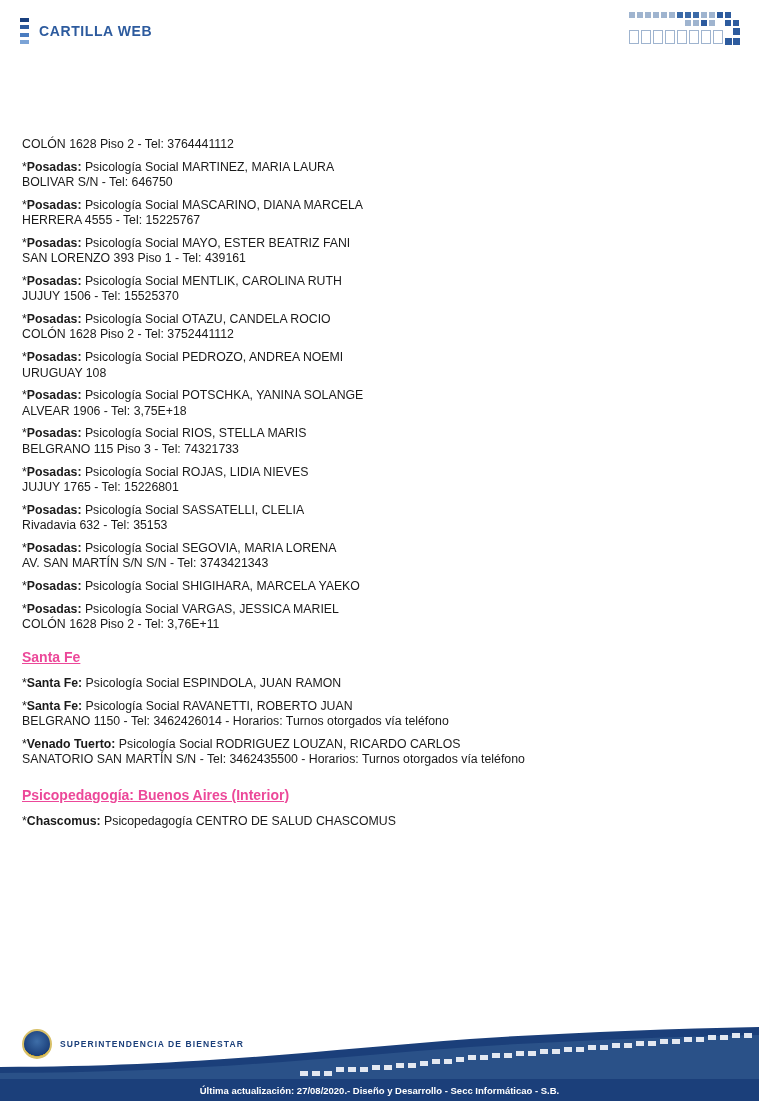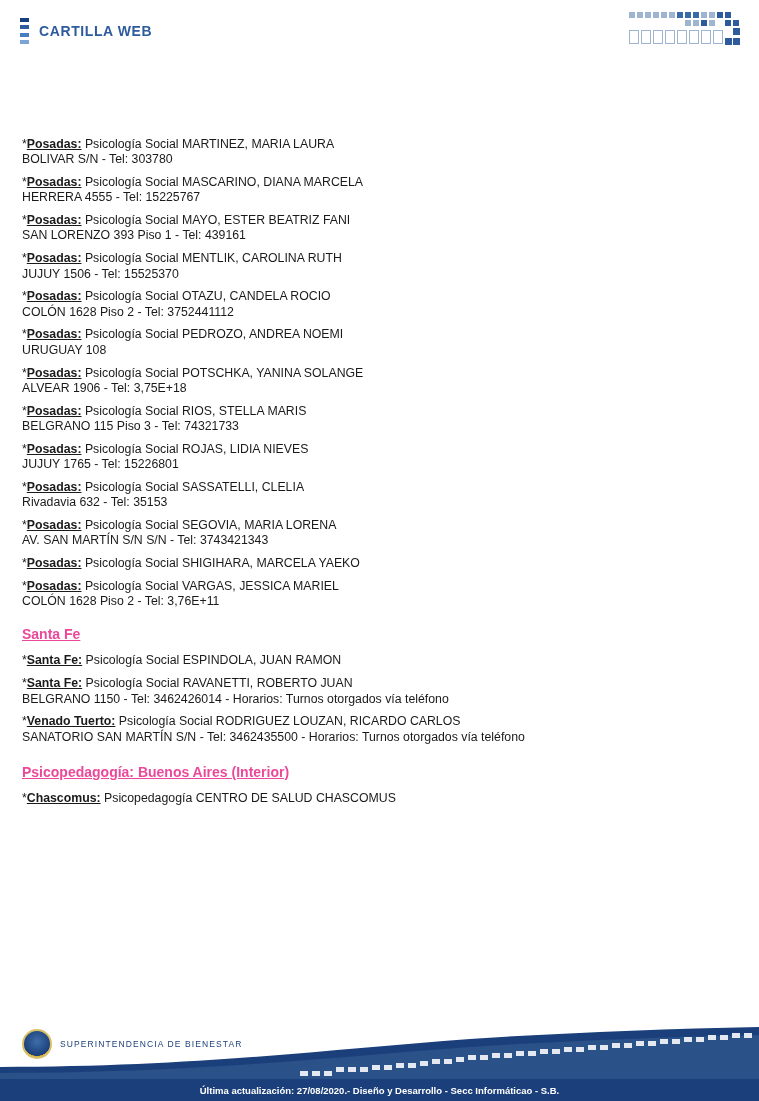--- a/index.html
+++ b/index.html
@@ -80,21 +80,20 @@
   .entry .line1 {
     margin: 0 0 3px 0;
     white-space: nowrap;
   }
   .entry .line2 {
     margin: 0;
     white-space: nowrap;
   }
   .city {
     font-weight: bold;
-    text-decoration: underline;
     text-align: center;
   }
   .star { color: #1a1a1a; }
 
   .orphan-line {
     margin: 0 0 10.5px 0;
     white-space: nowrap;
   }
 
   .section-title {
@@ -153,21 +152,21 @@
     height: 30px;
     border-radius: 50%;
     background: radial-gradient(circle at 50% 40%, #3e6ea8 0%, #1b3f7a 70%, #c9a227 72%, #e8d27a 80%, #b8901f 100%);
     border: 2px solid #d8c068;
     box-sizing: border-box;
   }
   .footer-logo-text {
     font-size: 8.5px;
     color: #1b3f7a;
     letter-spacing: 1.1px;
-    font-weight: normal;
+    font-weight: bold;
   }
 </style>
 </head>
 <body>
 
 <div class="header">
   <div class="brand">
     <span class="brand-mark">
       <i></i>
         <i></i>
@@ -223,24 +222,25 @@
         <rect x="104" y="20" width="7" height="7"></rect>
         <rect x="104" y="30" width="7" height="7"></rect>
         <rect x="96" y="30" width="7" height="7"></rect>
       </g>
     </svg>
   </div>
 </div>
 
 <div class="content">
 
+  <p class="orphan-line">COLÓN 1628 Piso 2 - Tel: 3764441112</p>
 
   <div class="entry">
     <p class="line1"><span class="star">*</span><span class="city">Posadas:</span><span> Psicología Social MARTINEZ, MARIA LAURA</span></p>
-    <p class="line2">BOLIVAR S/N - Tel: 303780</p>
+    <p class="line2">BOLIVAR S/N - Tel: 646750</p>
   </div>
   <div class="entry">
     <p class="line1"><span class="star">*</span><span class="city">Posadas:</span><span> Psicología Social MASCARINO, DIANA MARCELA</span></p>
     <p class="line2">HERRERA 4555 - Tel: 15225767</p>
   </div>
   <div class="entry">
     <p class="line1"><span class="star">*</span><span class="city">Posadas:</span><span> Psicología Social MAYO, ESTER BEATRIZ FANI</span></p>
     <p class="line2">SAN LORENZO 393 Piso 1 - Tel: 439161</p>
   </div>
   <div class="entry">

